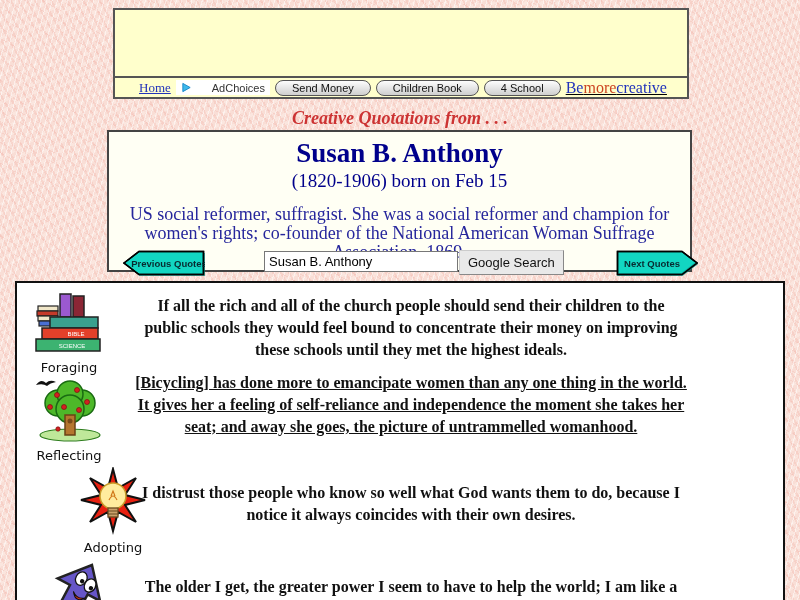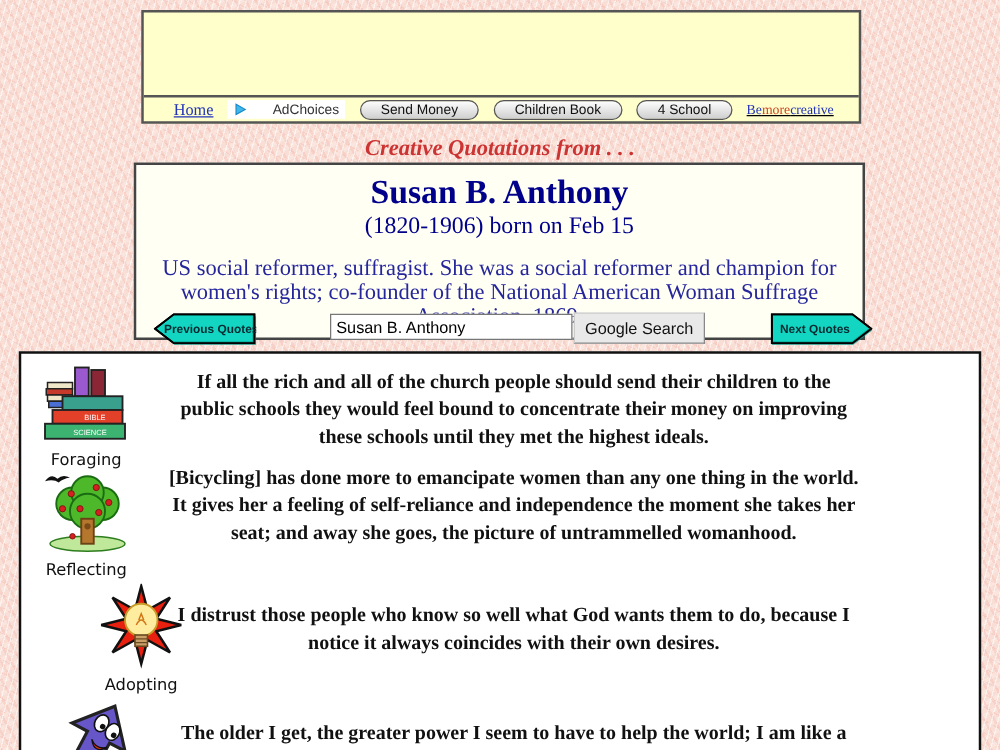--- a/index.html
+++ b/index.html
@@ -17,21 +17,21 @@
   .banner{position:absolute;left:113px;top:8px;width:572px;border:2px solid #555;background:#ffffcc;}
   .ad-space{height:66px;border-bottom:2px solid #555;}
   .nav-strip{height:17px;display:flex;align-items:center;justify-content:space-between;
     padding:1px 20px 1px 24px;font-size:13px;}
   .nav-link{color:#2233bb;text-decoration:underline;cursor:pointer;font-family:"Liberation Serif",serif;}
   .adchoices{display:flex;align-items:center;gap:20px;background:#fff;padding:0 5px;height:15px;
     font-family:"Liberation Sans",sans-serif;font-size:11px;color:#333;cursor:pointer;}
   .pill{display:inline-block;border:1px solid #555;border-radius:9px;
     background:linear-gradient(#fdfdfd,#cfcfcf);padding:0 16px;height:14px;line-height:14px;
     font-family:"Liberation Sans",sans-serif;font-size:11px;color:#111;cursor:pointer;}
-  .brand{font-family:"Liberation Serif",serif;font-size:11px;text-decoration:underline;cursor:pointer;}
+  .brand{font-family:"Liberation Serif",serif;font-size:16px;text-decoration:underline;cursor:pointer;}
   .brand .b1,.brand .b3{color:#2233bb;}
   .brand .b2{color:#cc4422;}
   
   .red-heading{position:absolute;left:0;top:108px;width:100%;text-align:center;
     font-style:italic;font-size:18px;font-weight:bold;color:#cc3333;}
   
   .profile-box{position:absolute;left:107px;top:130px;width:581px;border:2px solid #444;
     background:#fffff4;text-align:center;padding-bottom:8px;}
   .profile-name{margin:6px 0 0;font-size:27px;font-weight:bold;color:#00008b;}
   .profile-dates{margin:1px 0 13px;font-size:19px;color:#00008b;}
@@ -47,21 +47,21 @@
     font-family:"Liberation Sans",sans-serif;font-size:13px;color:#111;padding:0 8px;cursor:pointer;}
   
   .content-box{position:absolute;left:15px;top:281px;width:766px;height:400px;
     border:2px solid #111;background:#fff;}
   .side-item{position:absolute;left:0;width:104px;text-align:center;}
   .side-label{font-family:"DejaVu Sans",sans-serif;font-size:13px;color:#111;margin-top:1px;}
   .quote{position:absolute;left:108px;width:572px;text-align:center;
     font-size:16px;font-weight:bold;color:#111;line-height:22px;}
   .quote p{margin:0 auto;}
   .q0{top:12px;} .q0 p{max-width:545px;}
-  .q1{top:89px;} .q1 p{max-width:560px;}
+  .q1{top:89px;text-decoration:underline;} .q1 p{max-width:560px;}
   .q2{top:199px;} .q2 p{max-width:560px;}
   .q3{top:293px;} .q3 p{max-width:565px;}
 </style>
 </head>
 <body>
 
 <div class="screen">
 
   <div class="banner">
     <div class="ad-space"></div>

